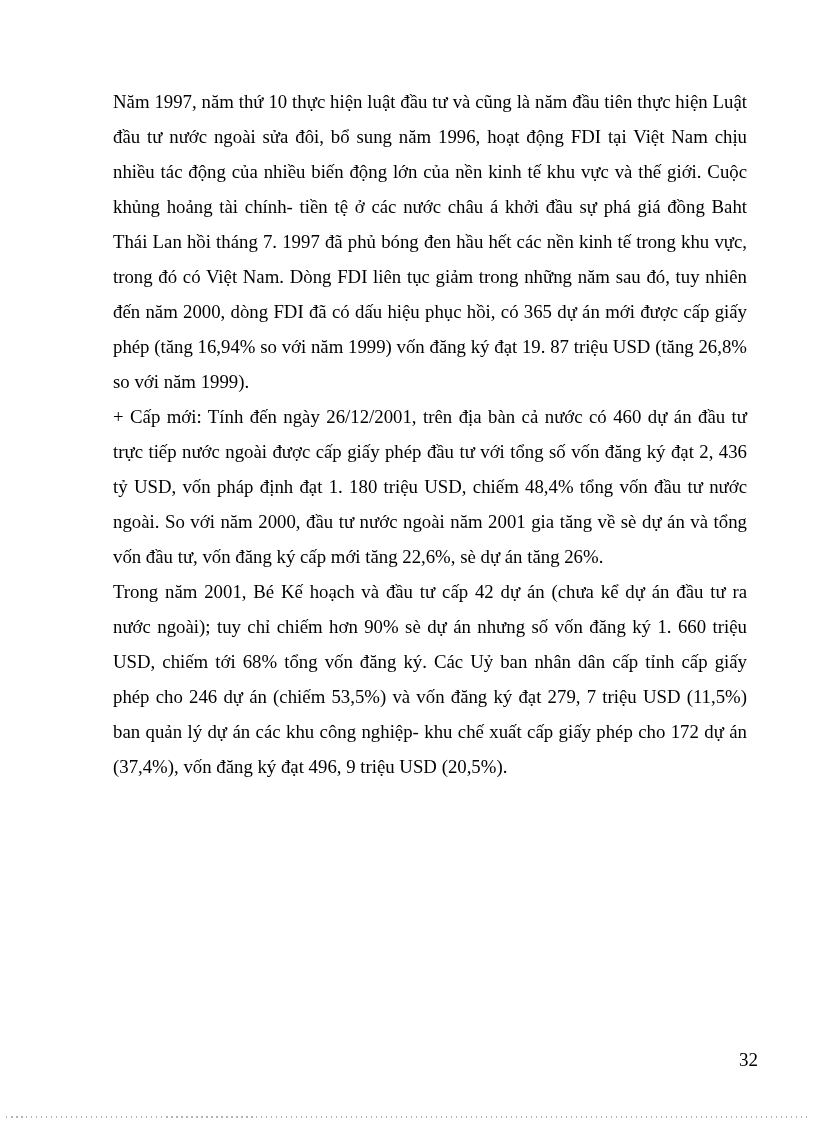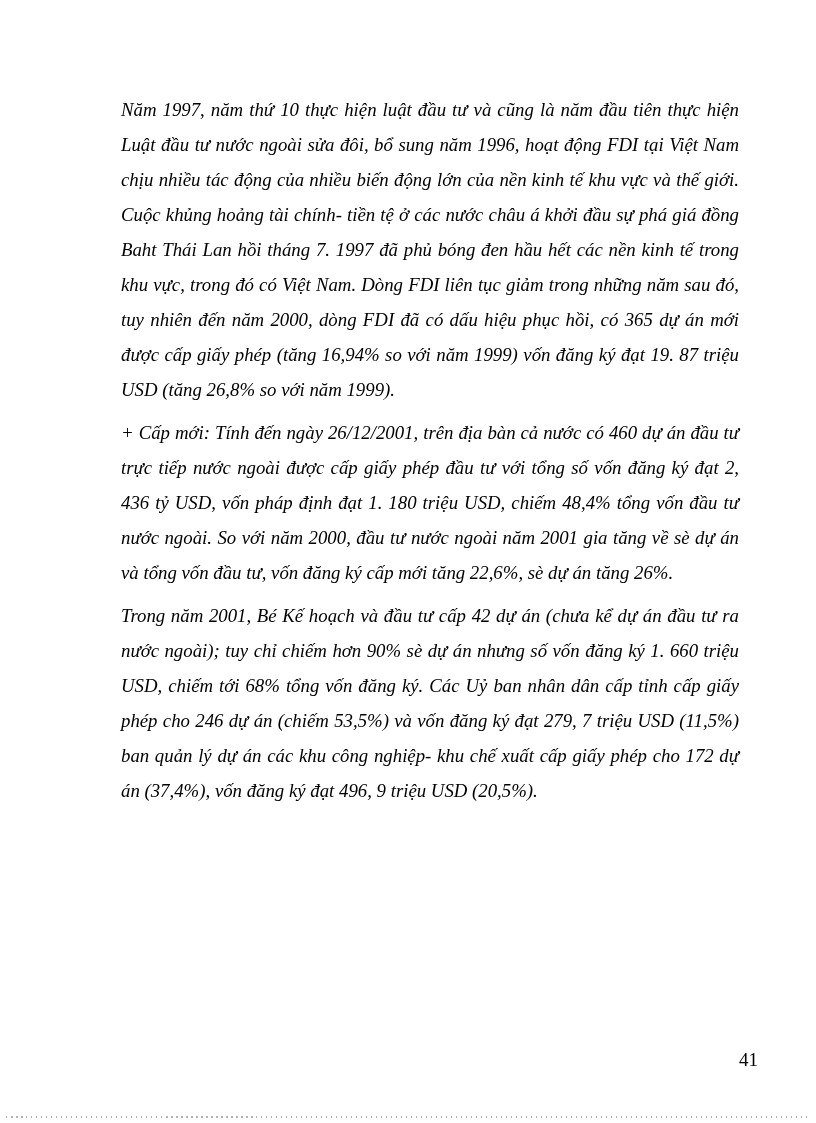--- a/index.html
+++ b/index.html
@@ -20,23 +20,22 @@
     position: absolute;
     left: 113px;
     top: 84px;
     width: 634px;
     font-size: 18.8px;
     line-height: 35px;
     text-align: justify;
     text-justify: inter-word;
   }
   .text-block p {
-    margin: 8px;
+    margin: 0;
     padding: 0;
-    font-style: italic;
   }
   .text-block p.indent {
     text-indent: 11px;
   }
   .page-number {
     position: absolute;
     left: 713px;
     top: 1048px;
     width: 45px;
     text-align: right;
@@ -55,16 +54,16 @@
 </head>
 <body>
 
 <div class="page">
   <div class="text-block">
     <p>Năm 1997, năm thứ 10 thực hiện luật đầu tư và cũng là năm đầu tiên thực hiện Luật đầu tư nước ngoài sửa đôi, bổ sung năm 1996, hoạt động FDI tại Việt Nam chịu nhiều tác động của nhiều biến động lớn của nền kinh tế khu vực và thế giới. Cuộc khủng hoảng tài chính- tiền tệ ở các nước châu á khởi đầu sự phá giá đồng Baht Thái Lan hồi tháng 7. 1997 đã phủ bóng đen hầu hết các nền kinh tế trong khu vực, trong đó có Việt Nam. Dòng FDI liên tục giảm trong những năm sau đó, tuy nhiên đến năm 2000, dòng FDI đã có dấu hiệu phục hồi, có 365 dự án mới được cấp giấy phép (tăng 16,94% so với năm 1999) vốn đăng ký đạt 19. 87 triệu USD (tăng 26,8% so với năm 1999).</p>
     <p>+ Cấp mới: Tính đến ngày 26/12/2001, trên địa bàn cả nước có 460 dự án đầu tư trực tiếp nước ngoài được cấp giấy phép đầu tư với tổng số vốn đăng ký đạt 2, 436 tỷ USD, vốn pháp định đạt 1. 180 triệu USD, chiếm 48,4% tổng vốn đầu tư nước ngoài. So với năm 2000, đầu tư nước ngoài năm 2001 gia tăng về sè dự án và tổng vốn đầu tư, vốn đăng ký cấp mới tăng 22,6%, sè dự án tăng 26%.</p>
     <p>Trong năm 2001, Bé Kế hoạch và đầu tư cấp 42 dự án (chưa kể dự án đầu tư ra nước ngoài); tuy chỉ chiếm hơn 90% sè dự án nhưng số vốn đăng ký 1. 660 triệu USD, chiếm tới 68% tổng vốn đăng ký. Các Uỷ ban nhân dân cấp tỉnh cấp giấy phép cho 246 dự án (chiếm 53,5%) và vốn đăng ký đạt 279, 7 triệu USD (11,5%) ban quản lý dự án các khu công nghiệp- khu chế xuất cấp giấy phép cho 172 dự án (37,4%), vốn đăng ký đạt 496, 9 triệu USD (20,5%).</p>
   </div>
 
-  <div class="page-number">41</div>
+  <div class="page-number">32</div>
 
   <div class="bottom-dotted-line"></div>
 </div>
 
 </body></html>

